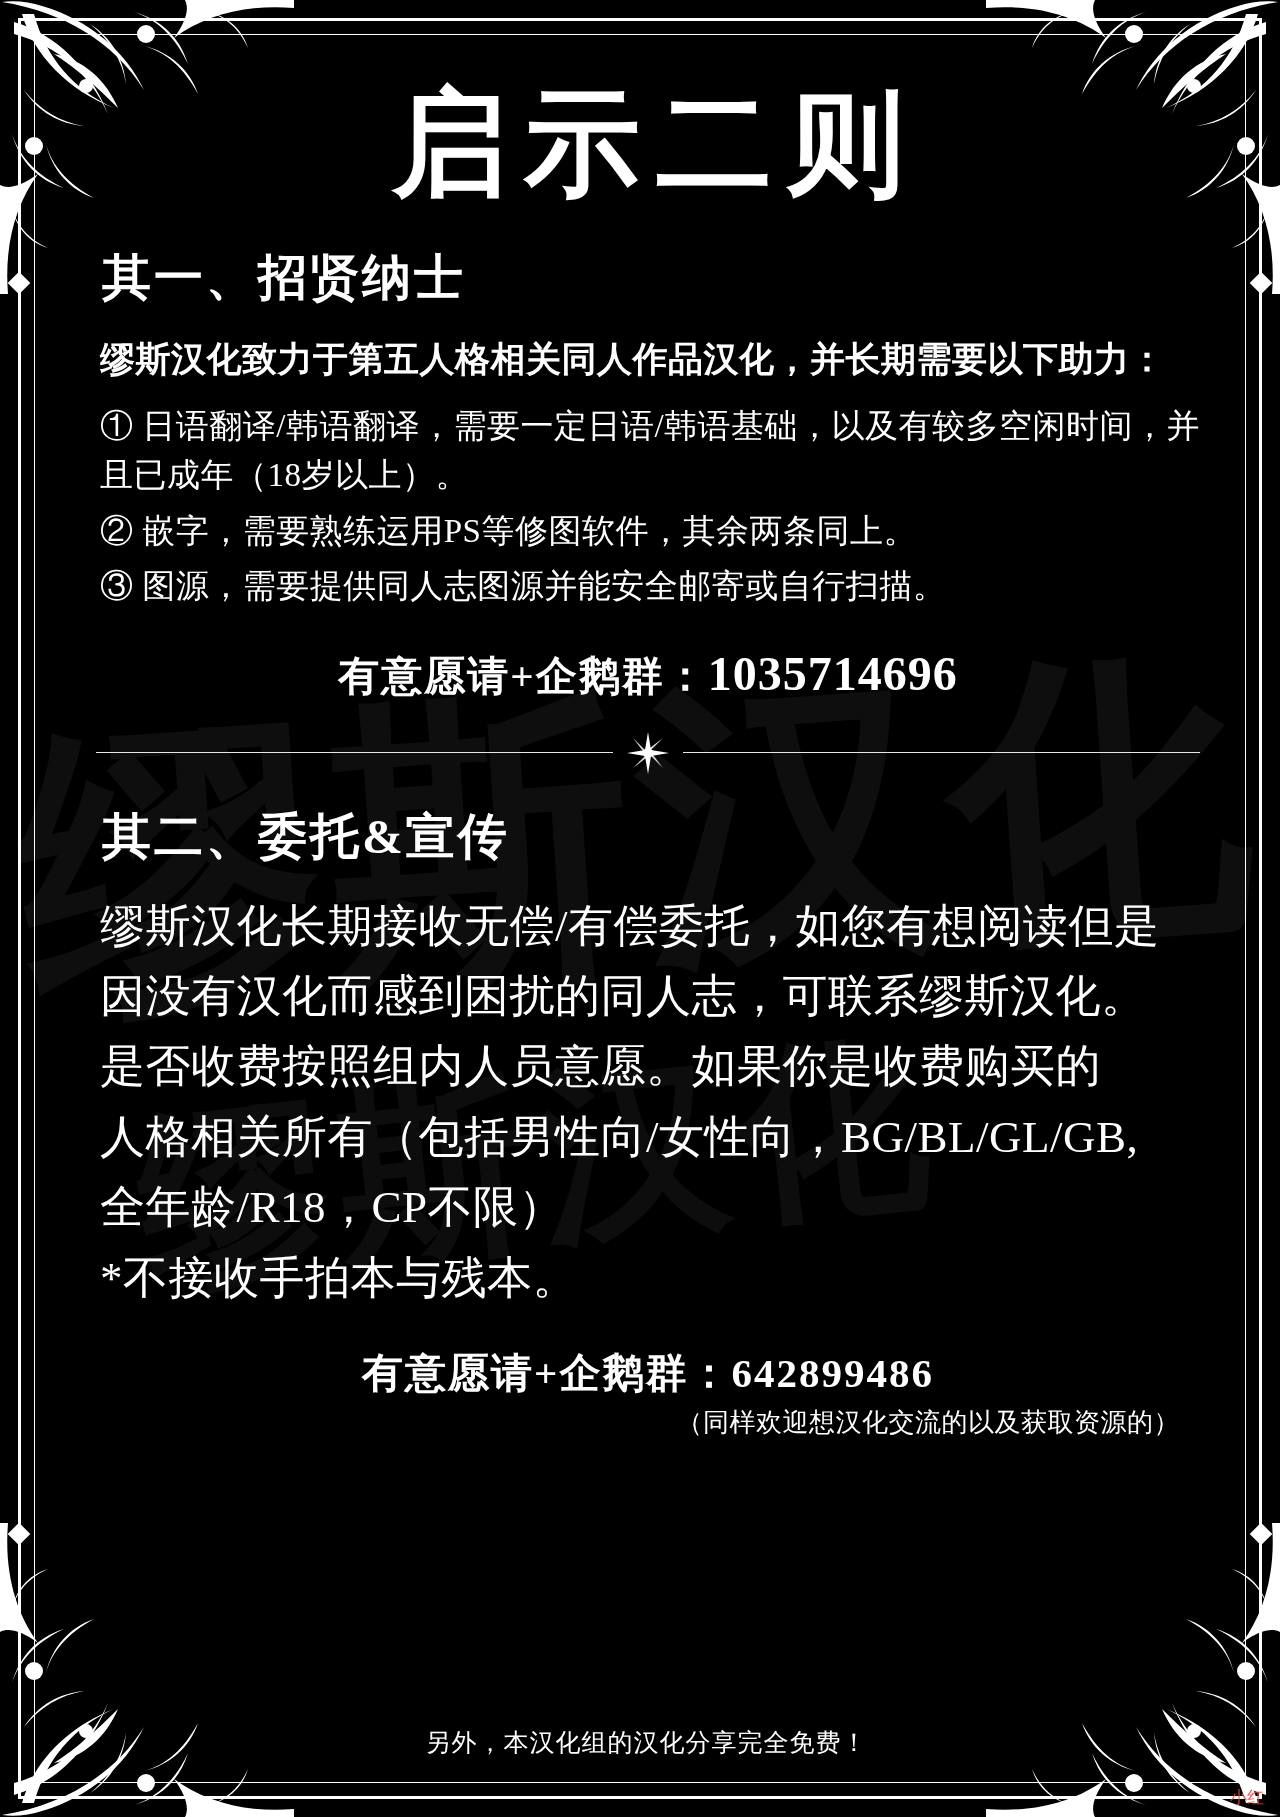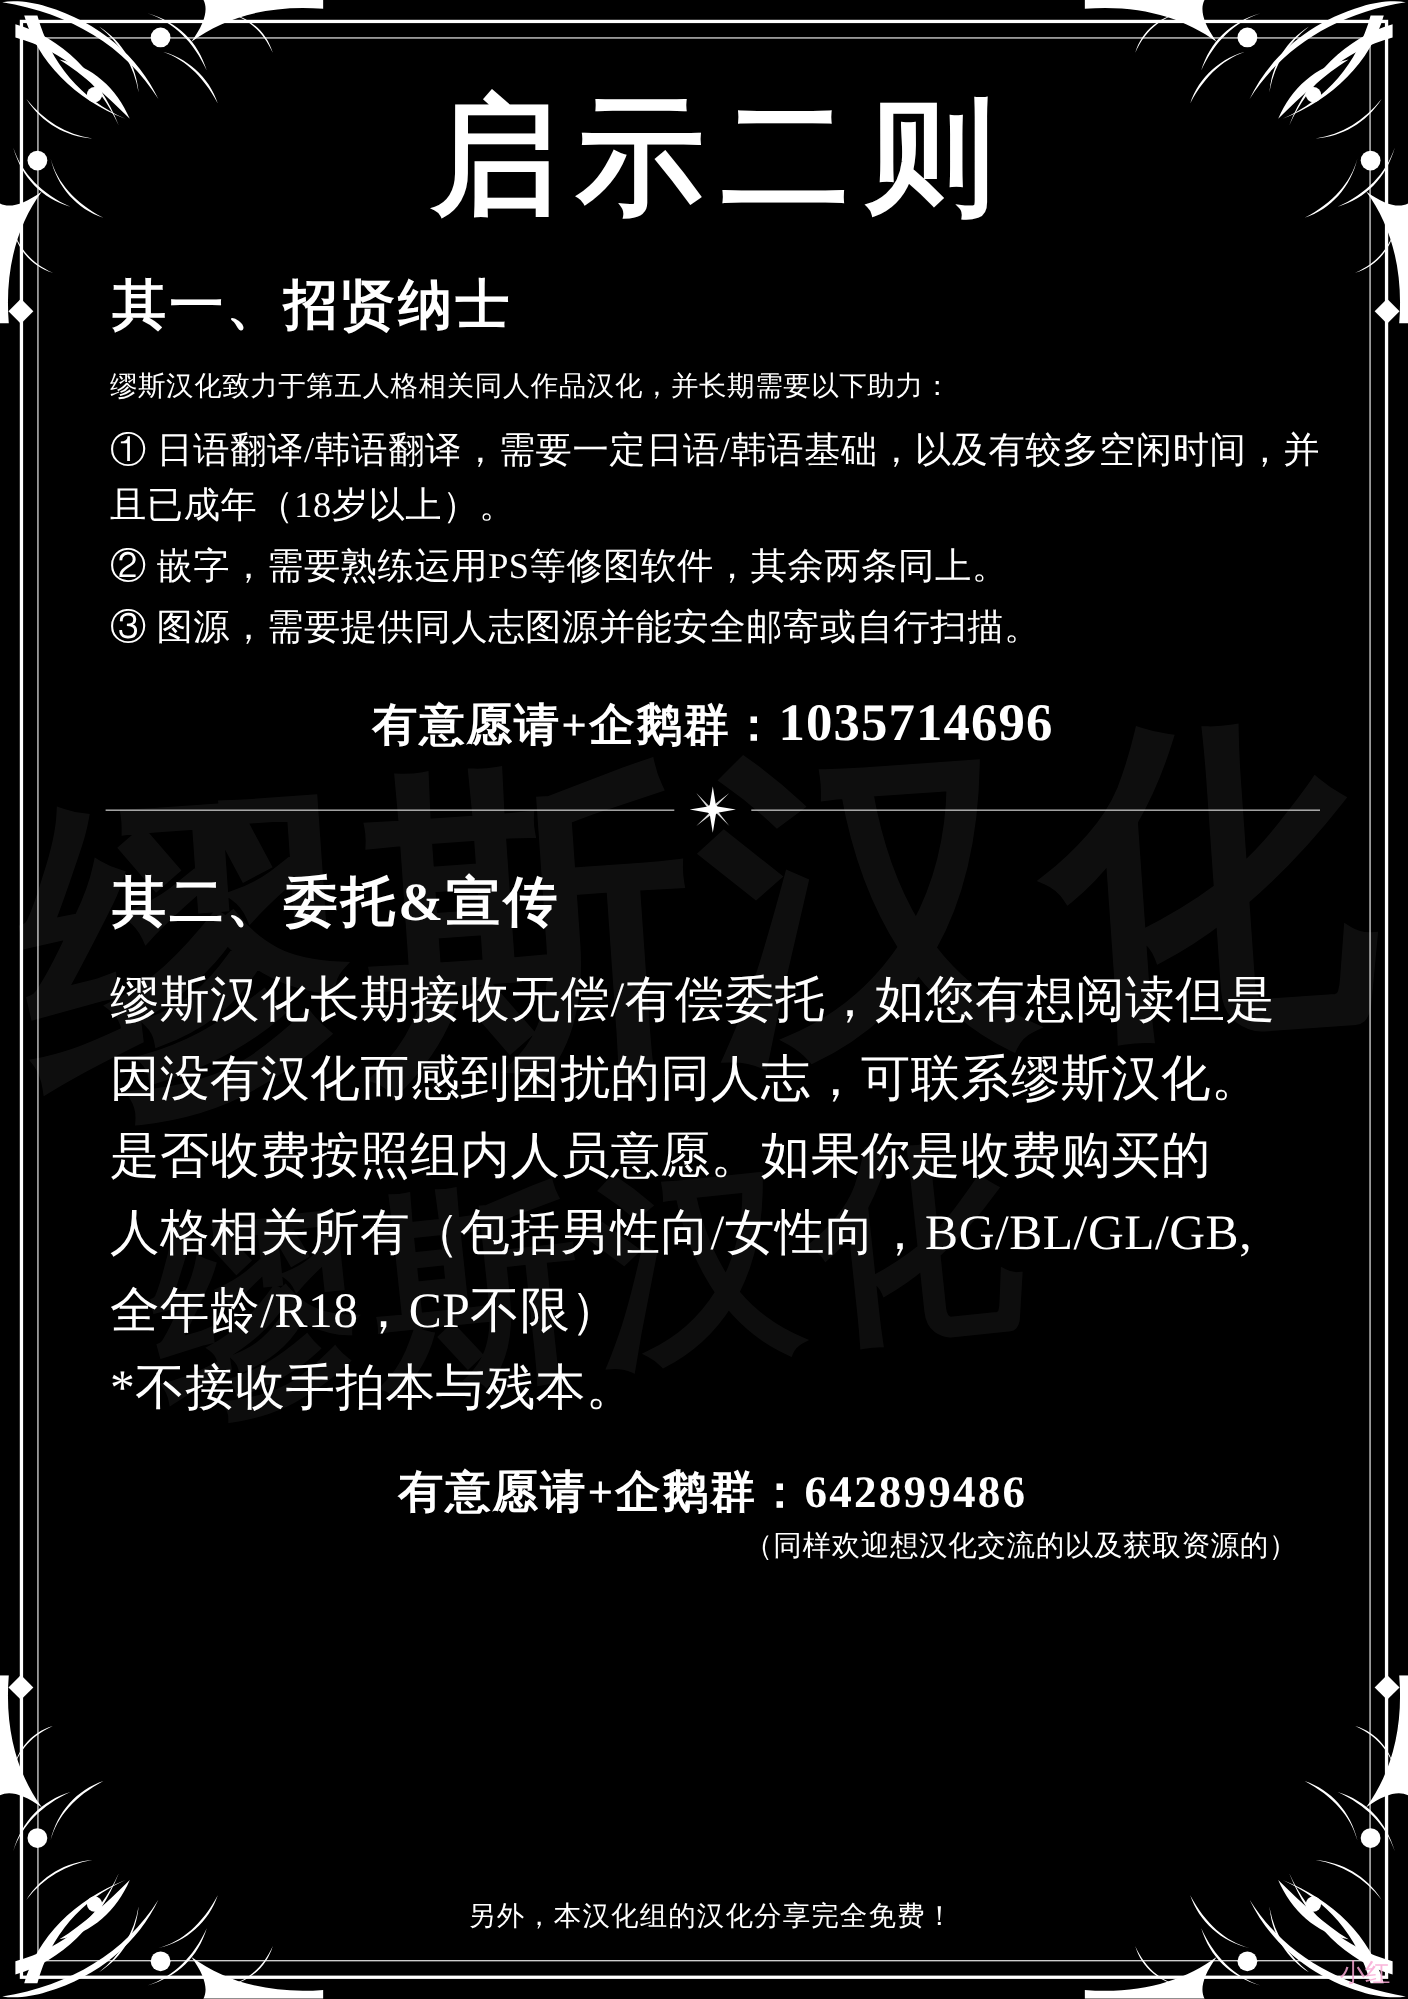--- a/index.html
+++ b/index.html
@@ -106,22 +106,22 @@
 
   .section-heading {
     font-size: 49px;
     font-weight: bold;
     letter-spacing: 3px;
     margin: 8px 0 22px 24px;
     font-family: "Liberation Serif", serif;
   }
 
   .lead {
-    font-size: 25px;
-    font-weight: normal;
+    font-size: 35px;
+    font-weight: bold;
     line-height: 1.55;
     margin: 0 0 14px 22px;
     letter-spacing: 0.5px;
   }
 
   .item {
     font-size: 33px;
     line-height: 1.5;
     margin: 0 0 6px 22px;
     letter-spacing: 0.5px;
@@ -192,22 +192,22 @@
     font-size: 25px;
     line-height: 1.75;
     letter-spacing: 1px;
     padding-left: 13px;
   }
 
   .badge {
     position: absolute;
     right: 16px;
     bottom: 8px;
-    font-size: 23px;
-    color: #f9a8d4;
+    font-size: 17px;
+    color: #ef4444;
     opacity: 0.85;
     z-index: 7;
     font-family: "Liberation Sans", sans-serif;
   }
 </style>
 </head>
 <body>
 
 <div class="poster">
 

